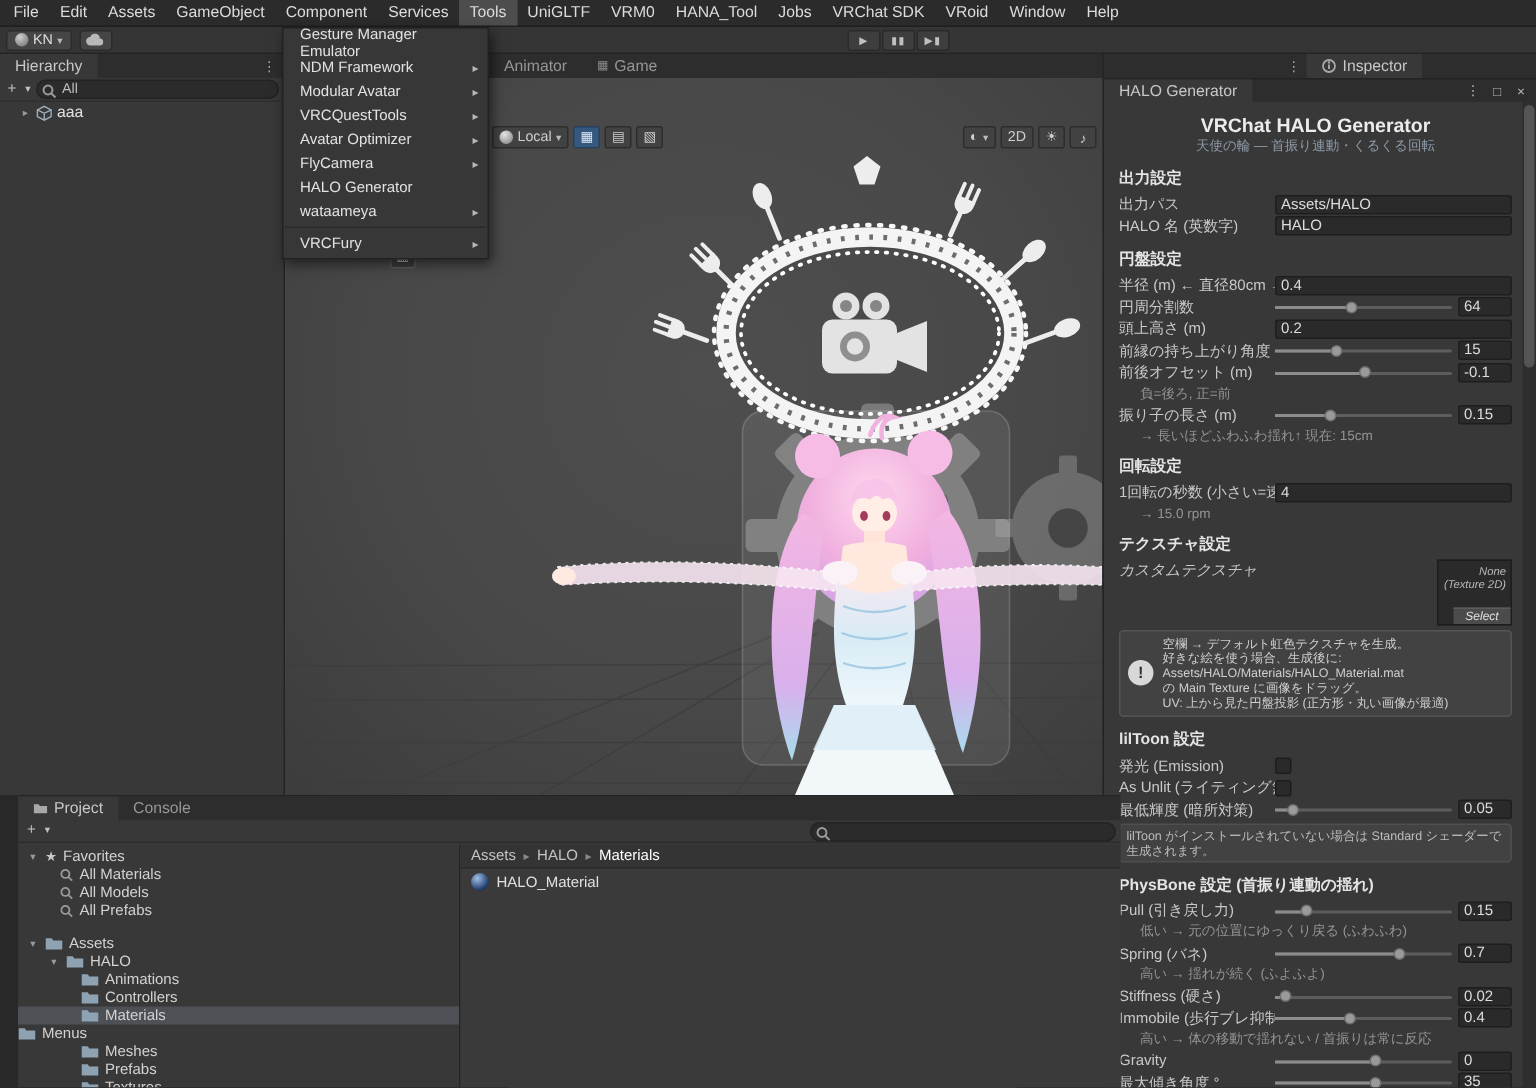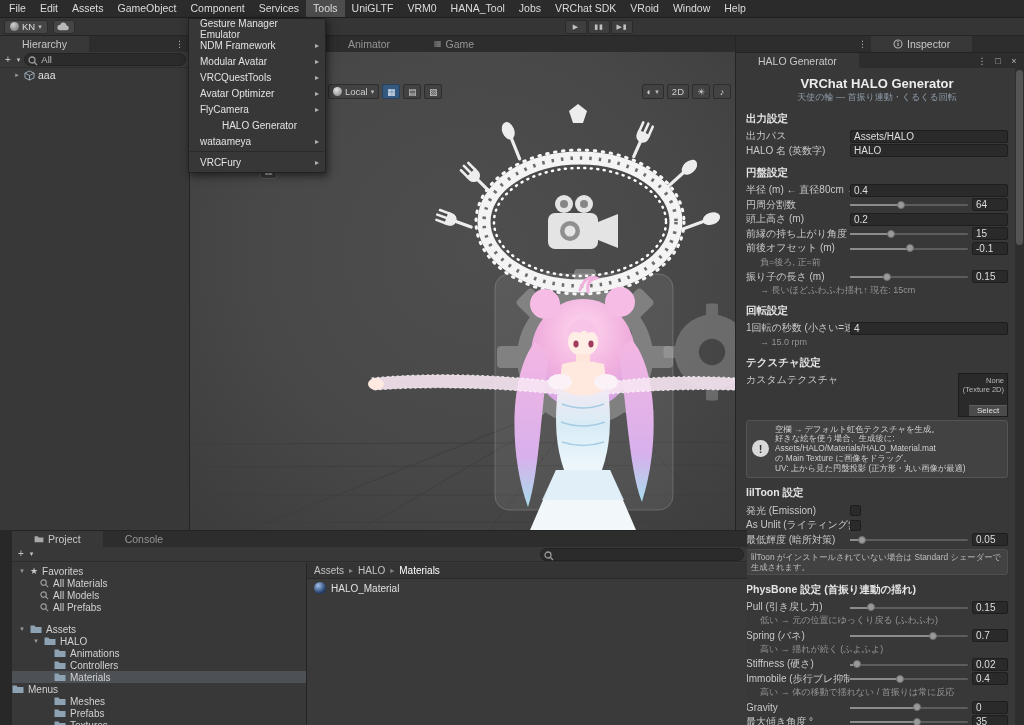--- a/index.html
+++ b/index.html
@@ -22,21 +22,21 @@
   .caret { font-size:7px; color:#bbb; }
   .cloudbtn { margin-left:5px; width:22px; height:14px; background:#454545; border:1px solid #2c2c2c;
     border-radius:3px; display:flex; align-items:center; justify-content:center; }
   .transport { position:absolute; left:565px; top:2px; display:flex; gap:1px; }
   .tbtn { width:22px; height:14px; background:#3e3e3e; border:1px solid #2a2a2a; border-radius:2px;
     color:#c0c0c0; font-size:7px; display:flex; align-items:center; justify-content:center; letter-spacing:1px; }
   
   .hierarchy { position:absolute; left:0; top:36px; width:190px; height:494px;
     background:#383838; border-right:1px solid #242424; }
   .tabbar { height:16px; background:#2d2d2d; display:flex; align-items:stretch; }
-  .ptab { padding:0 22px; line-height:16px; font-size:10.5px; color:#c8c8c8; display:flex; align-items:center; gap:4px; }
+  .ptab { padding:0 10px; line-height:16px; font-size:10.5px; color:#c8c8c8; display:flex; align-items:center; gap:4px; }
   .ptab.active { background:#383838; }
   .ptab.dim { color:#969696; }
   .tab-kebab { margin-left:auto; padding:0 5px; color:#aaa; font-size:9px; line-height:16px; }
   .hier-toolbar { height:16px; display:flex; align-items:center; gap:2px; padding:0 3px;
     background:#383838; border-bottom:1px solid #2e2e2e; }
   .mini { color:#c2c2c2; font-size:10px; line-height:14px; padding:0 2px; }
   .searchwrap { position:relative; flex:1; }
   .searchwrap svg { position:absolute; left:4px; top:2.5px; }
   .search { width:100%; height:13px; background:#2b2b2b; border:1px solid #232323; border-radius:7px;
     color:#bdbdbd; font-size:9.5px; padding:0 4px 0 16px; outline:none; }
@@ -83,21 +83,21 @@
     border-radius:50%; background:#9a9a9a; border:1px solid #6f6f6f; }
   .chk { width:11px; height:11px; background:#2a2a2a; border:1px solid #1d1d1d; border-radius:2px; }
   .help { font-size:9px; color:#949494; margin:1px 0 2px 14px; line-height:11px; white-space:nowrap; }
   .helpbox { background:#424242; border:1px solid #545454; border-radius:3px; display:flex; gap:6px;
     align-items:center; padding:4px 5px; margin:3px 0 2px; }
   .bang { flex:none; width:17px; height:17px; border-radius:50%; background:#d8d8d8; color:#333;
     font-weight:bold; font-size:11px; display:flex; align-items:center; justify-content:center; }
   .hlines { font-size:8.3px; color:#cfcfcf; line-height:9.8px; }
   .notebox { background:#424242; border:1px solid #4f4f4f; border-radius:3px; font-size:8.3px;
     color:#bdbdbd; padding:2px 4px; margin:2px 0; line-height:10px; }
-  .objrow { display:flex; margin:1px 0 2px; }
+  .objrow { display:flex; margin:1px 0 2px;font-style:italic; }
   .objbox { margin-left:auto; width:50px; height:44px; background:#2a2a2a; border:1px solid #1d1d1d;
     position:relative; font-size:7.5px; color:#b9b9b9; padding:2px 3px; line-height:9px; }
   .objline { display:block; text-align:right; }
   .selectbtn { position:absolute; left:10px; right:0; bottom:0; height:11px; background:#4b4b4b;
     border-top:1px solid #5c5c5c; font-size:8px; color:#e0e0e0; text-align:center; line-height:10px; }
   
   .project { position:absolute; left:12px; top:530px; width:735px; height:195px; background:#383838; border-top:1px solid #242424; }
   .proj-toolbar { position:relative; height:15px; background:#383838; border-bottom:1px solid #2c2c2c;
     display:flex; align-items:center; padding:0 4px; gap:2px; }
   .proj-search { position:absolute; left:528px; top:1px; width:204px; }
@@ -112,21 +112,21 @@
   .crumbbar { height:16px; background:#343434; border-bottom:1px solid #2a2a2a; display:flex;
     align-items:center; gap:5px; padding-left:7px; font-size:10px; color:#c4c4c4; }
   .crumb-sep { color:#8a8a8a; font-size:8px; }
   .crumb-last { color:#ffffff; }
   .arow { display:flex; align-items:center; gap:5px; padding:3px 0 0 7px; font-size:10px; color:#e0e0e0; }
   .sphere { width:12px; height:12px; border-radius:50%;
     background:radial-gradient(circle at 35% 30%, #9fc0e8, #25406e 65%, #101b2e); }
   
   .dropdown { position:absolute; left:188px; top:18px; width:138px; z-index:100; background:#373737;
     border:1px solid #222222; box-shadow:2px 3px 8px rgba(0,0,0,.55); padding:2px 0; }
-  .ditem { height:16px; display:flex; align-items:center; padding:0 6px 0 11px; font-size:10px; color:#e2e2e2;justify-content:center; }
+  .ditem { height:16px; display:flex; align-items:center; padding:0 6px 0 11px; font-size:10px; color:#e2e2e2; }
   .ditem .arr { margin-left:auto; font-size:8px; color:#b5b5b5; }
   .dsep { height:1px; background:#2a2a2a; margin:2px 1px; }
 </style>
 </head>
 <body>
 
 <div class="menubar">
   <span class="mi">File</span>
   <span class="mi">Edit</span>
   <span class="mi">Assets</span>

